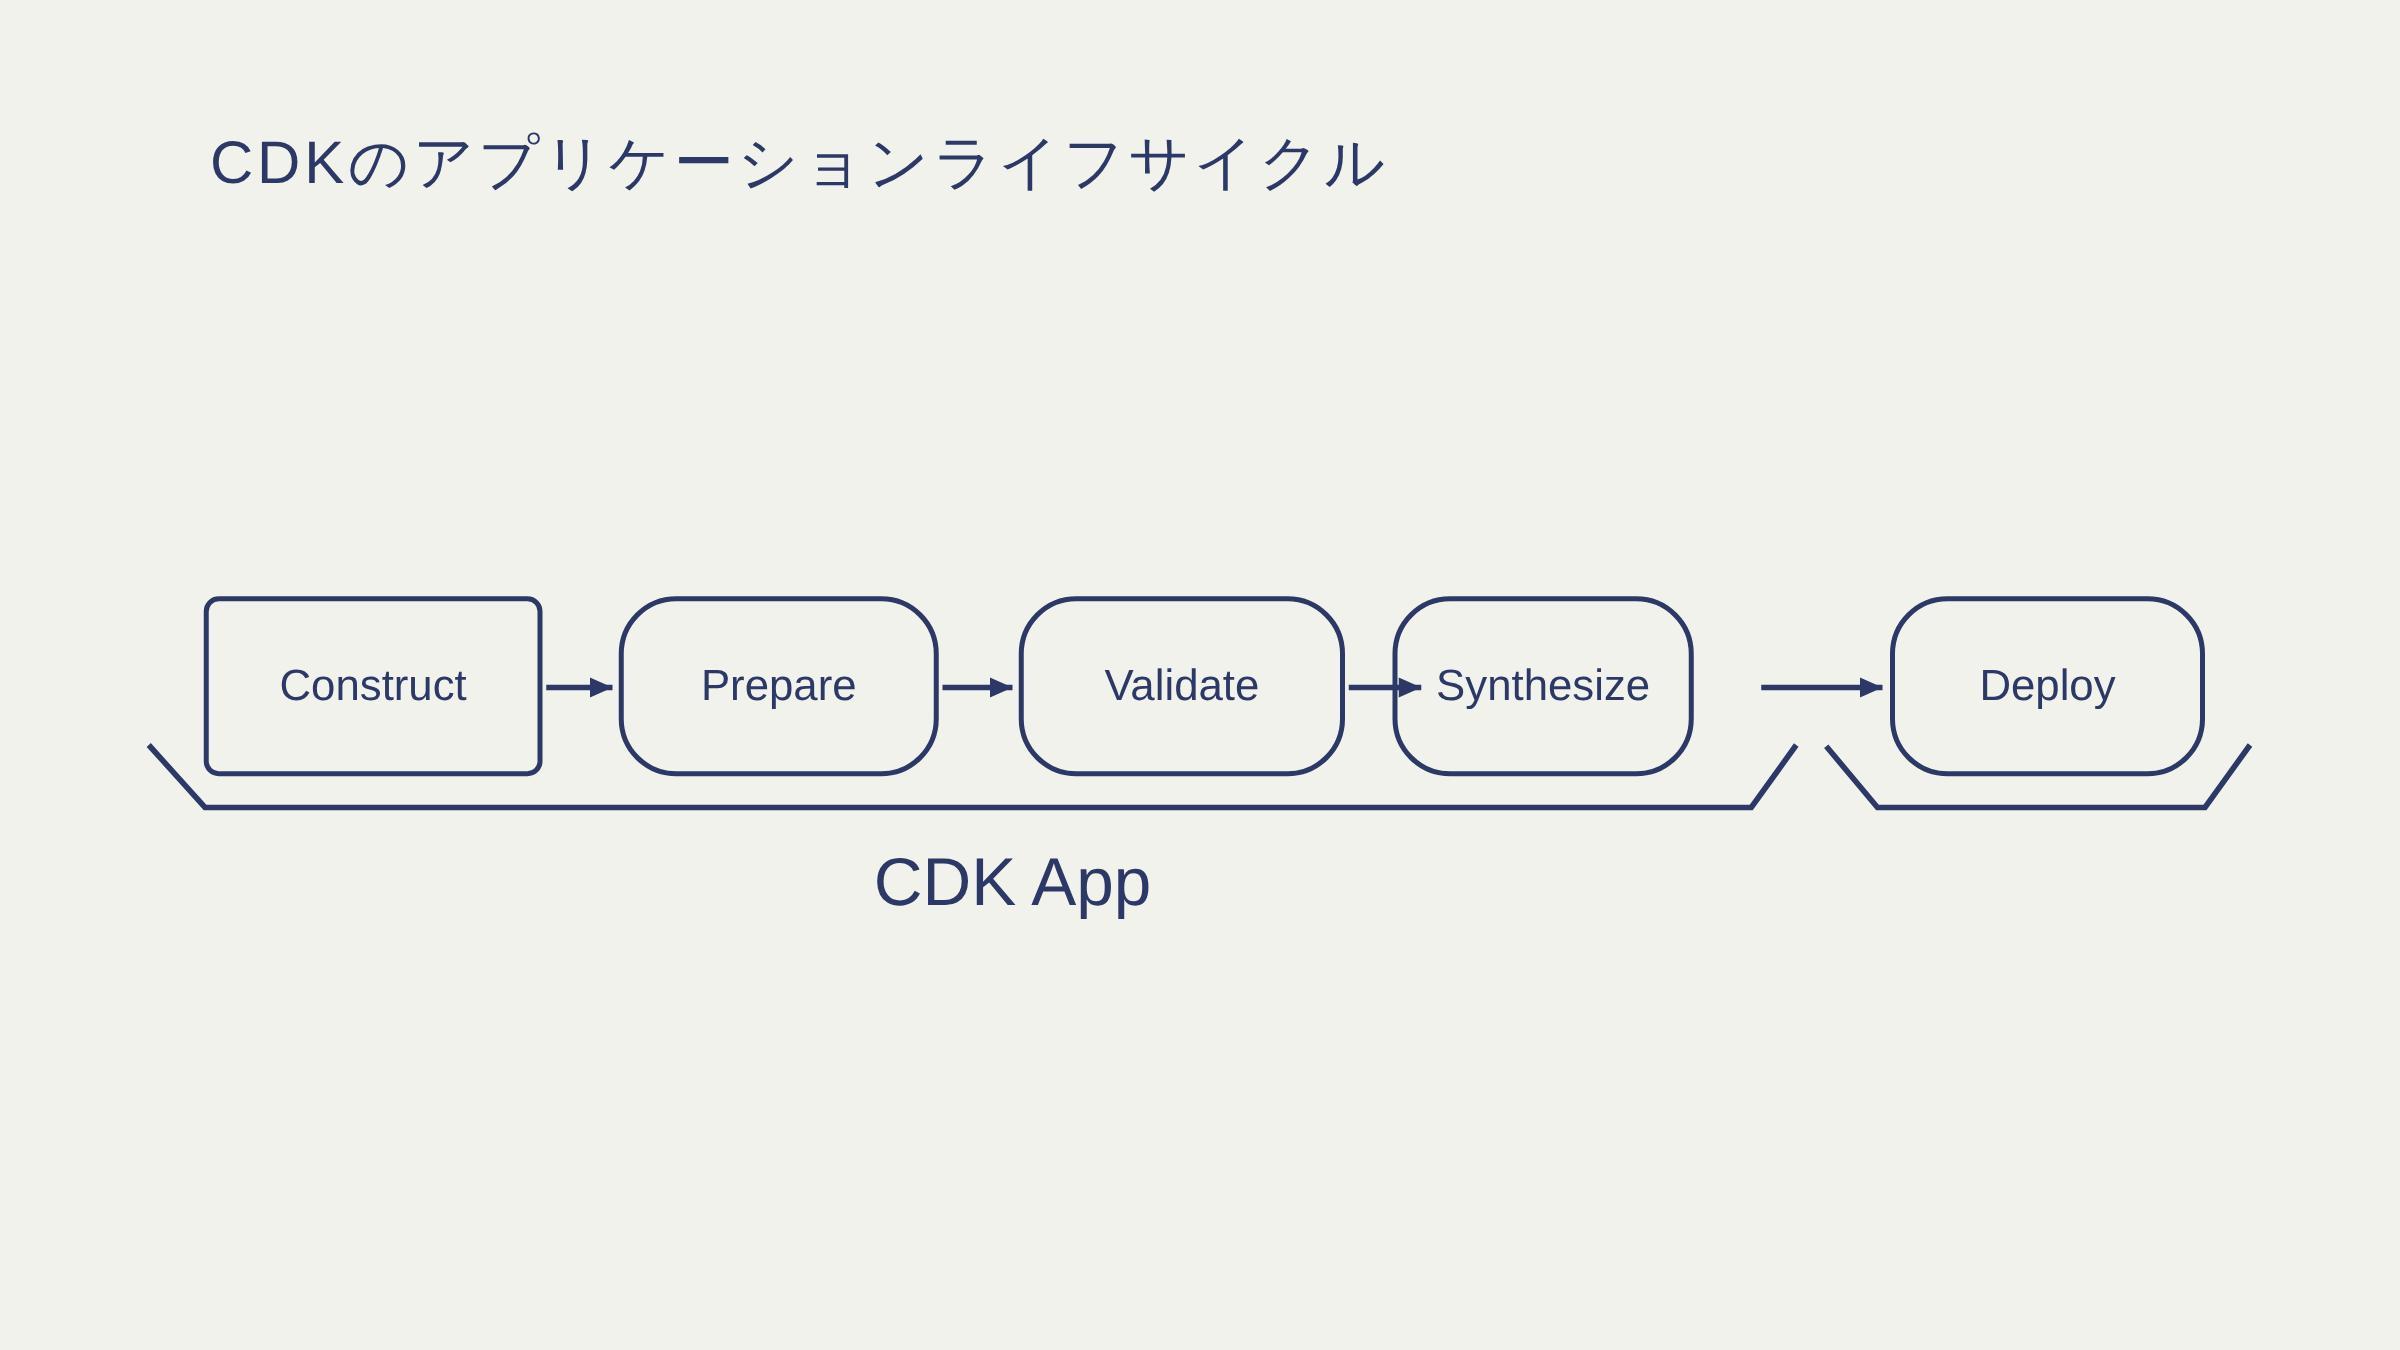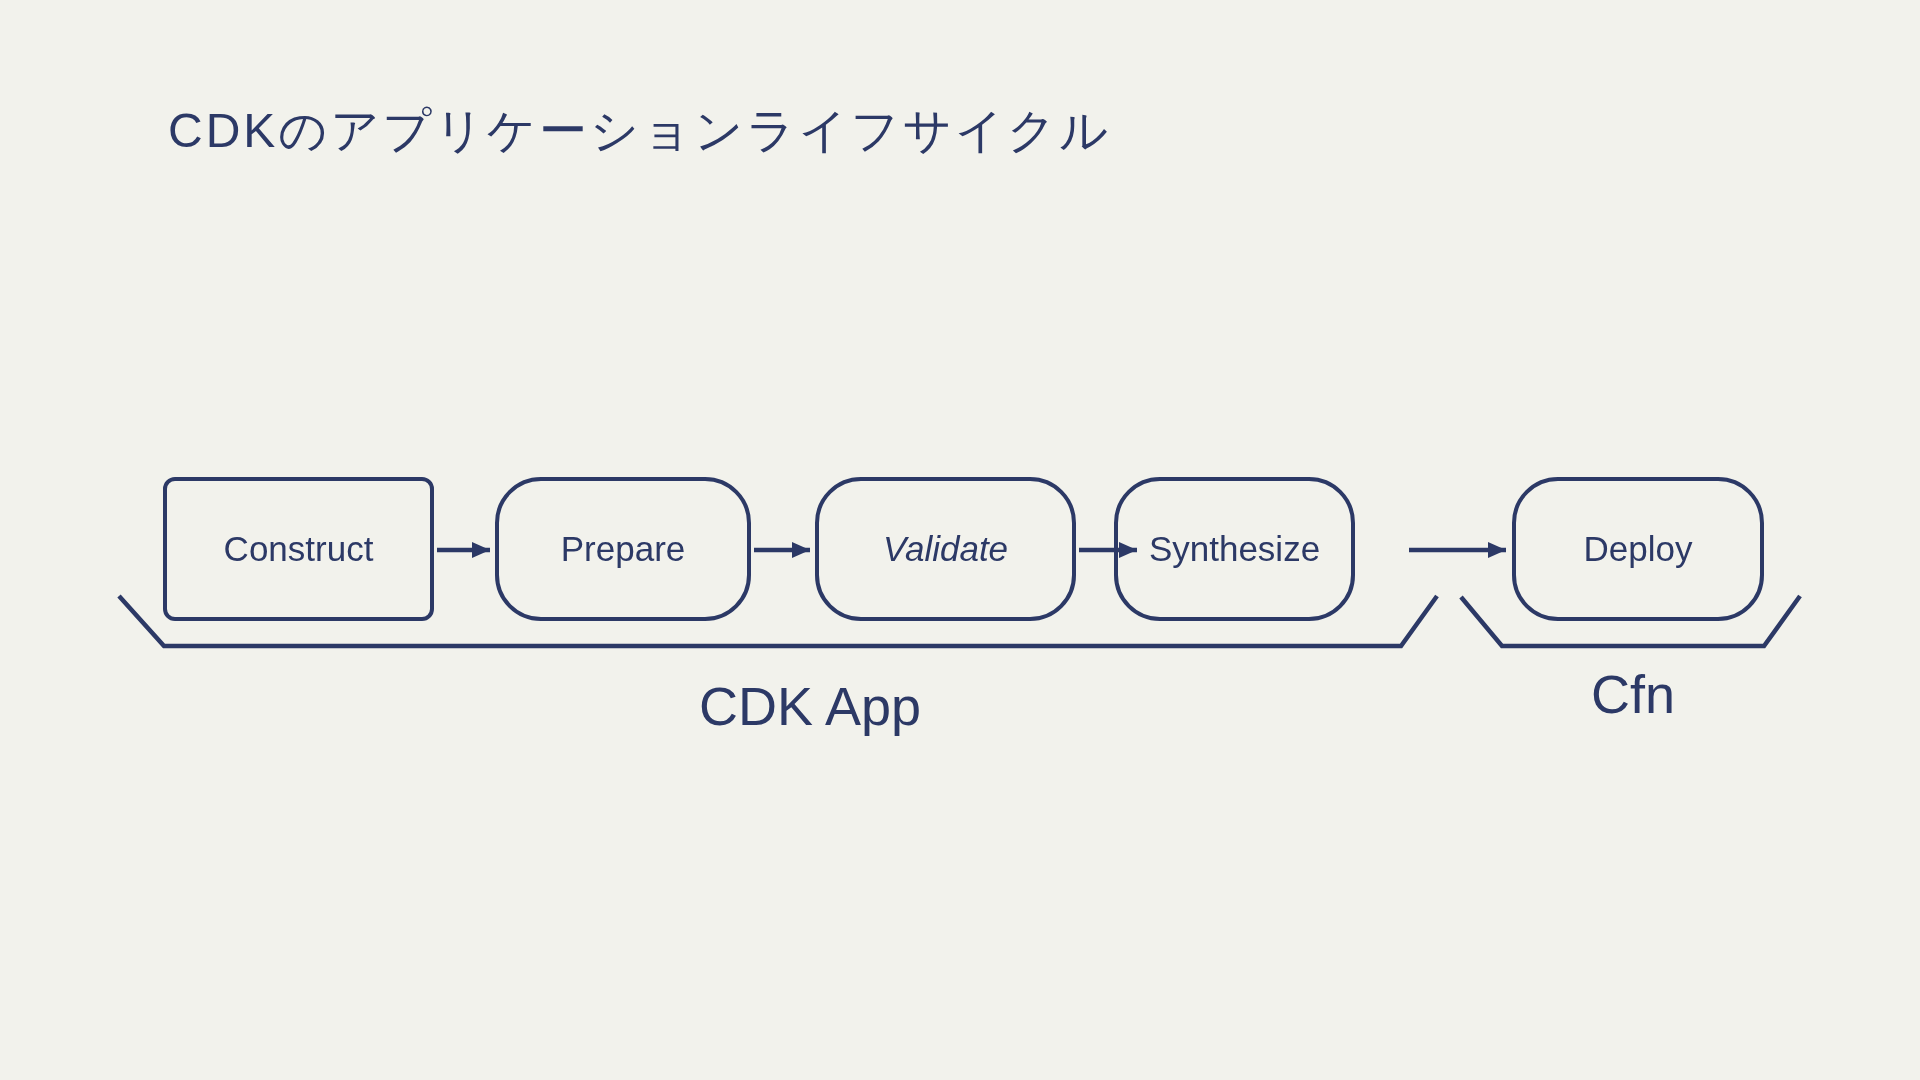--- a/index.html
+++ b/index.html
@@ -54,21 +54,21 @@
     align-items: center;
     justify-content: center;
   }
   .stage-label {
     font-size: 35px;
     color: var(--ink);
     white-space: nowrap;
   }
   .box-construct  { left: 163px;  width: 271px; border-radius: 12px; }
   .box-prepare    { left: 495px;  width: 256px; }
-  .box-validate   { left: 815px;  width: 261px; font-style: italic; }
+  .box-validate   { left: 815px;  width: 261px; }
   .box-synthesize { left: 1114px; width: 241px; }
   .box-deploy     { left: 1512px; width: 252px; }
   .group-label {
     position: absolute;
     top: 663px;
     width: 400px;
     text-align: center;
     font-size: 54px;
     color: var(--ink);
     white-space: nowrap;
@@ -112,16 +112,15 @@
     </div>
     <div class="stage-box box-synthesize">
       <span class="stage-label">Synthesize</span>
     </div>
     <div class="stage-box box-deploy">
       <span class="stage-label">Deploy</span>
     </div>
 
     <div class="group-label group-label-cdk-app">CDK App</div>
 
-    <div class="group-label group-label-cfn">Cfn</div>
 
   </div>
 </div>
 
 </body></html>

